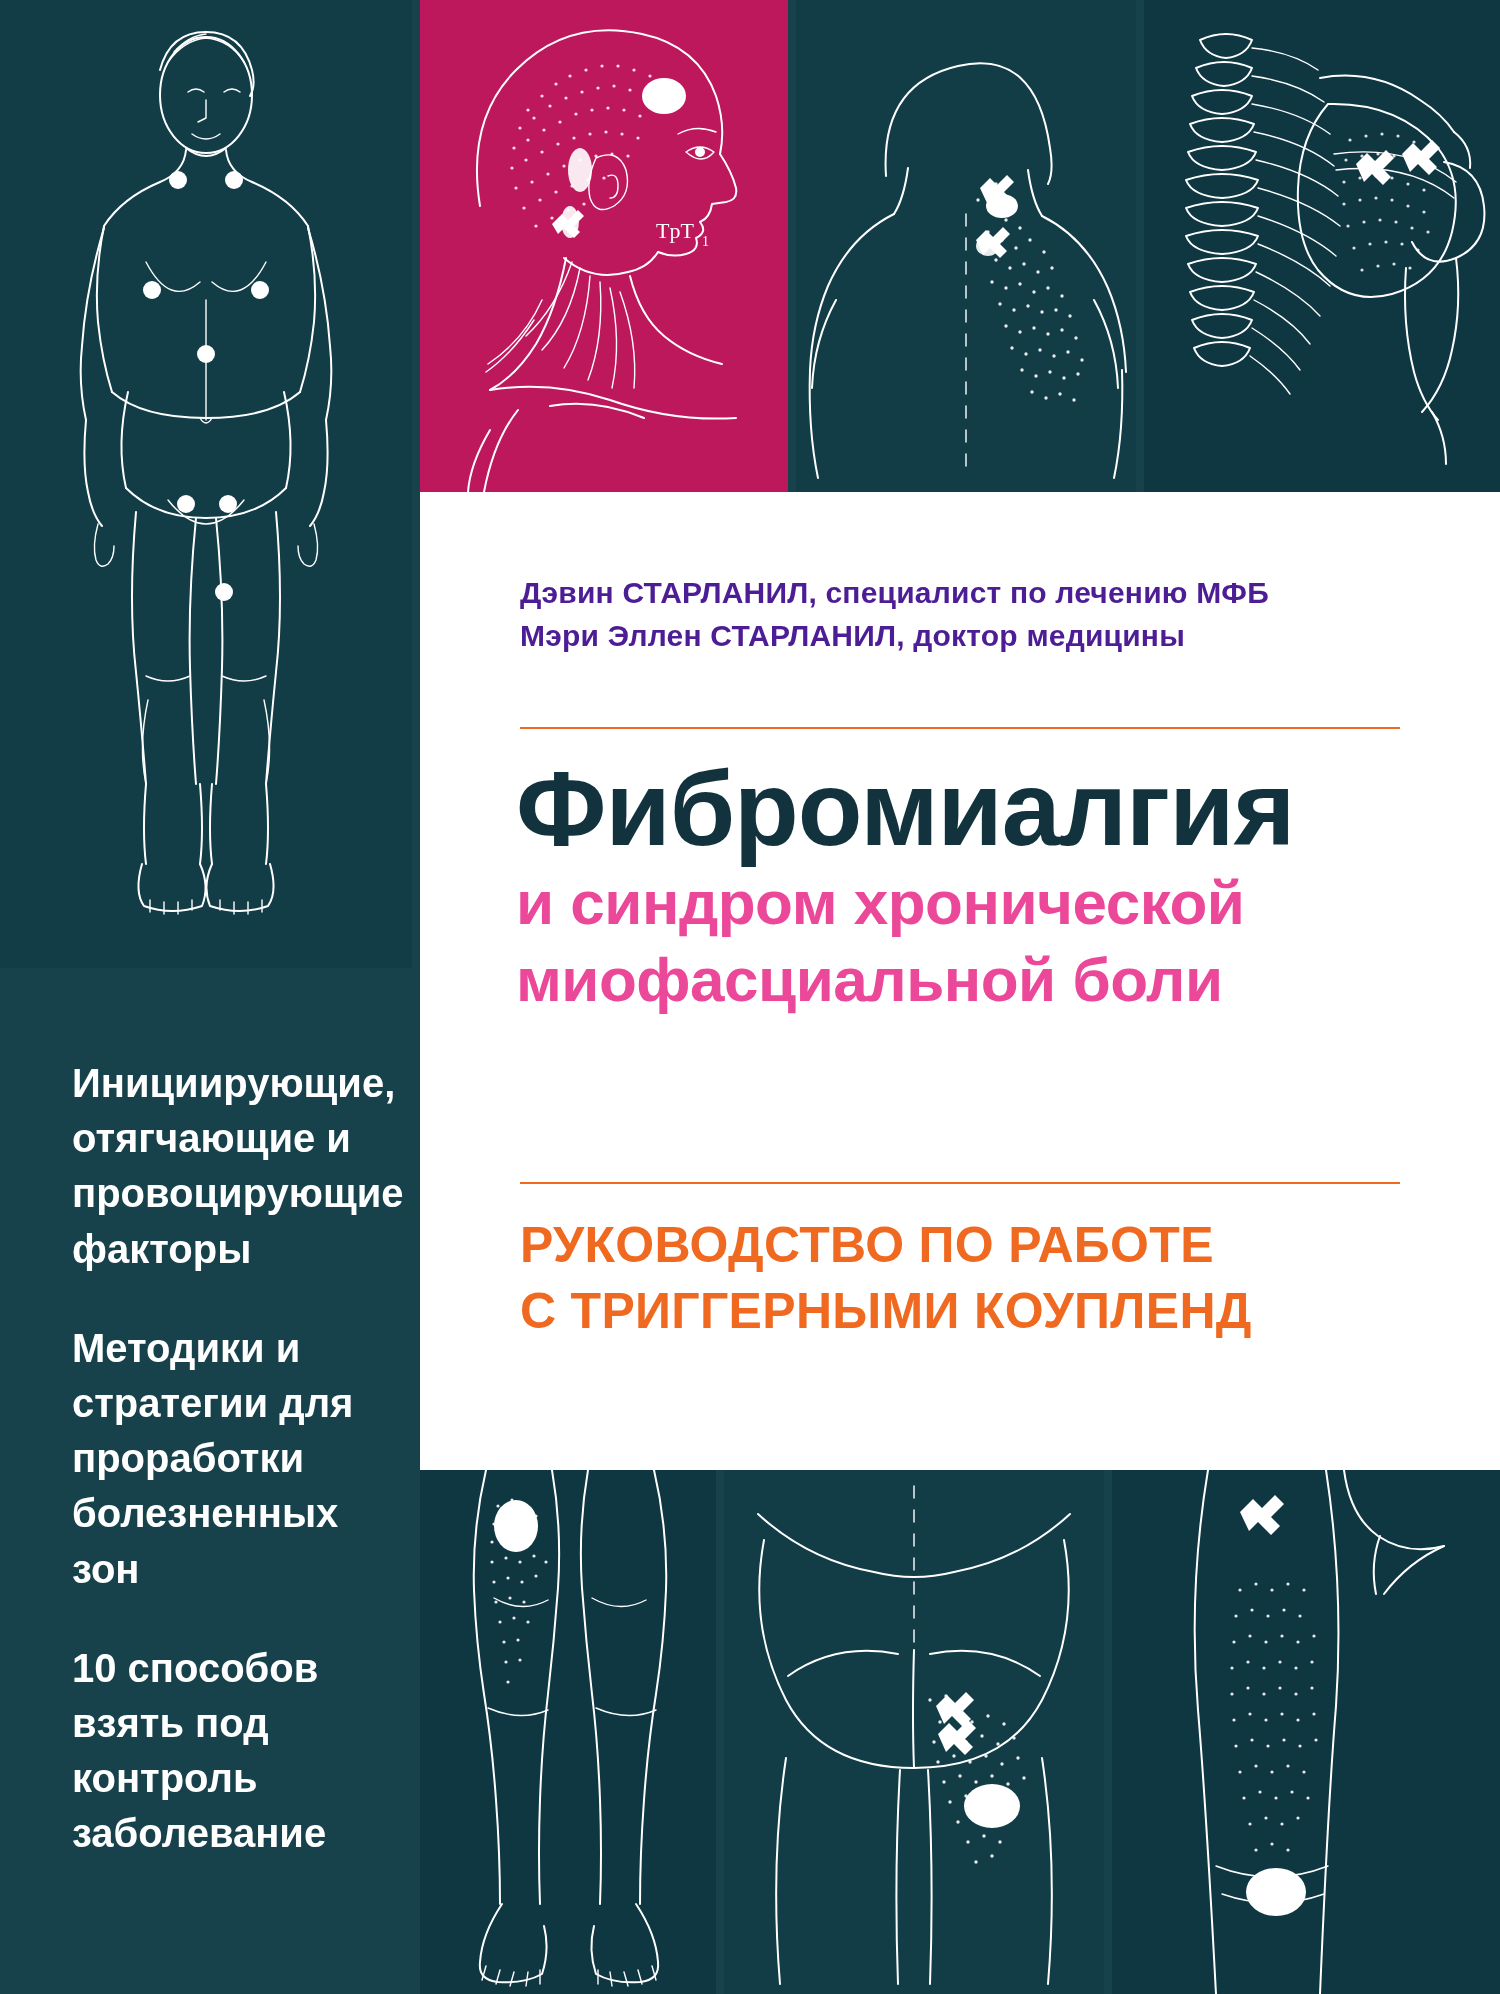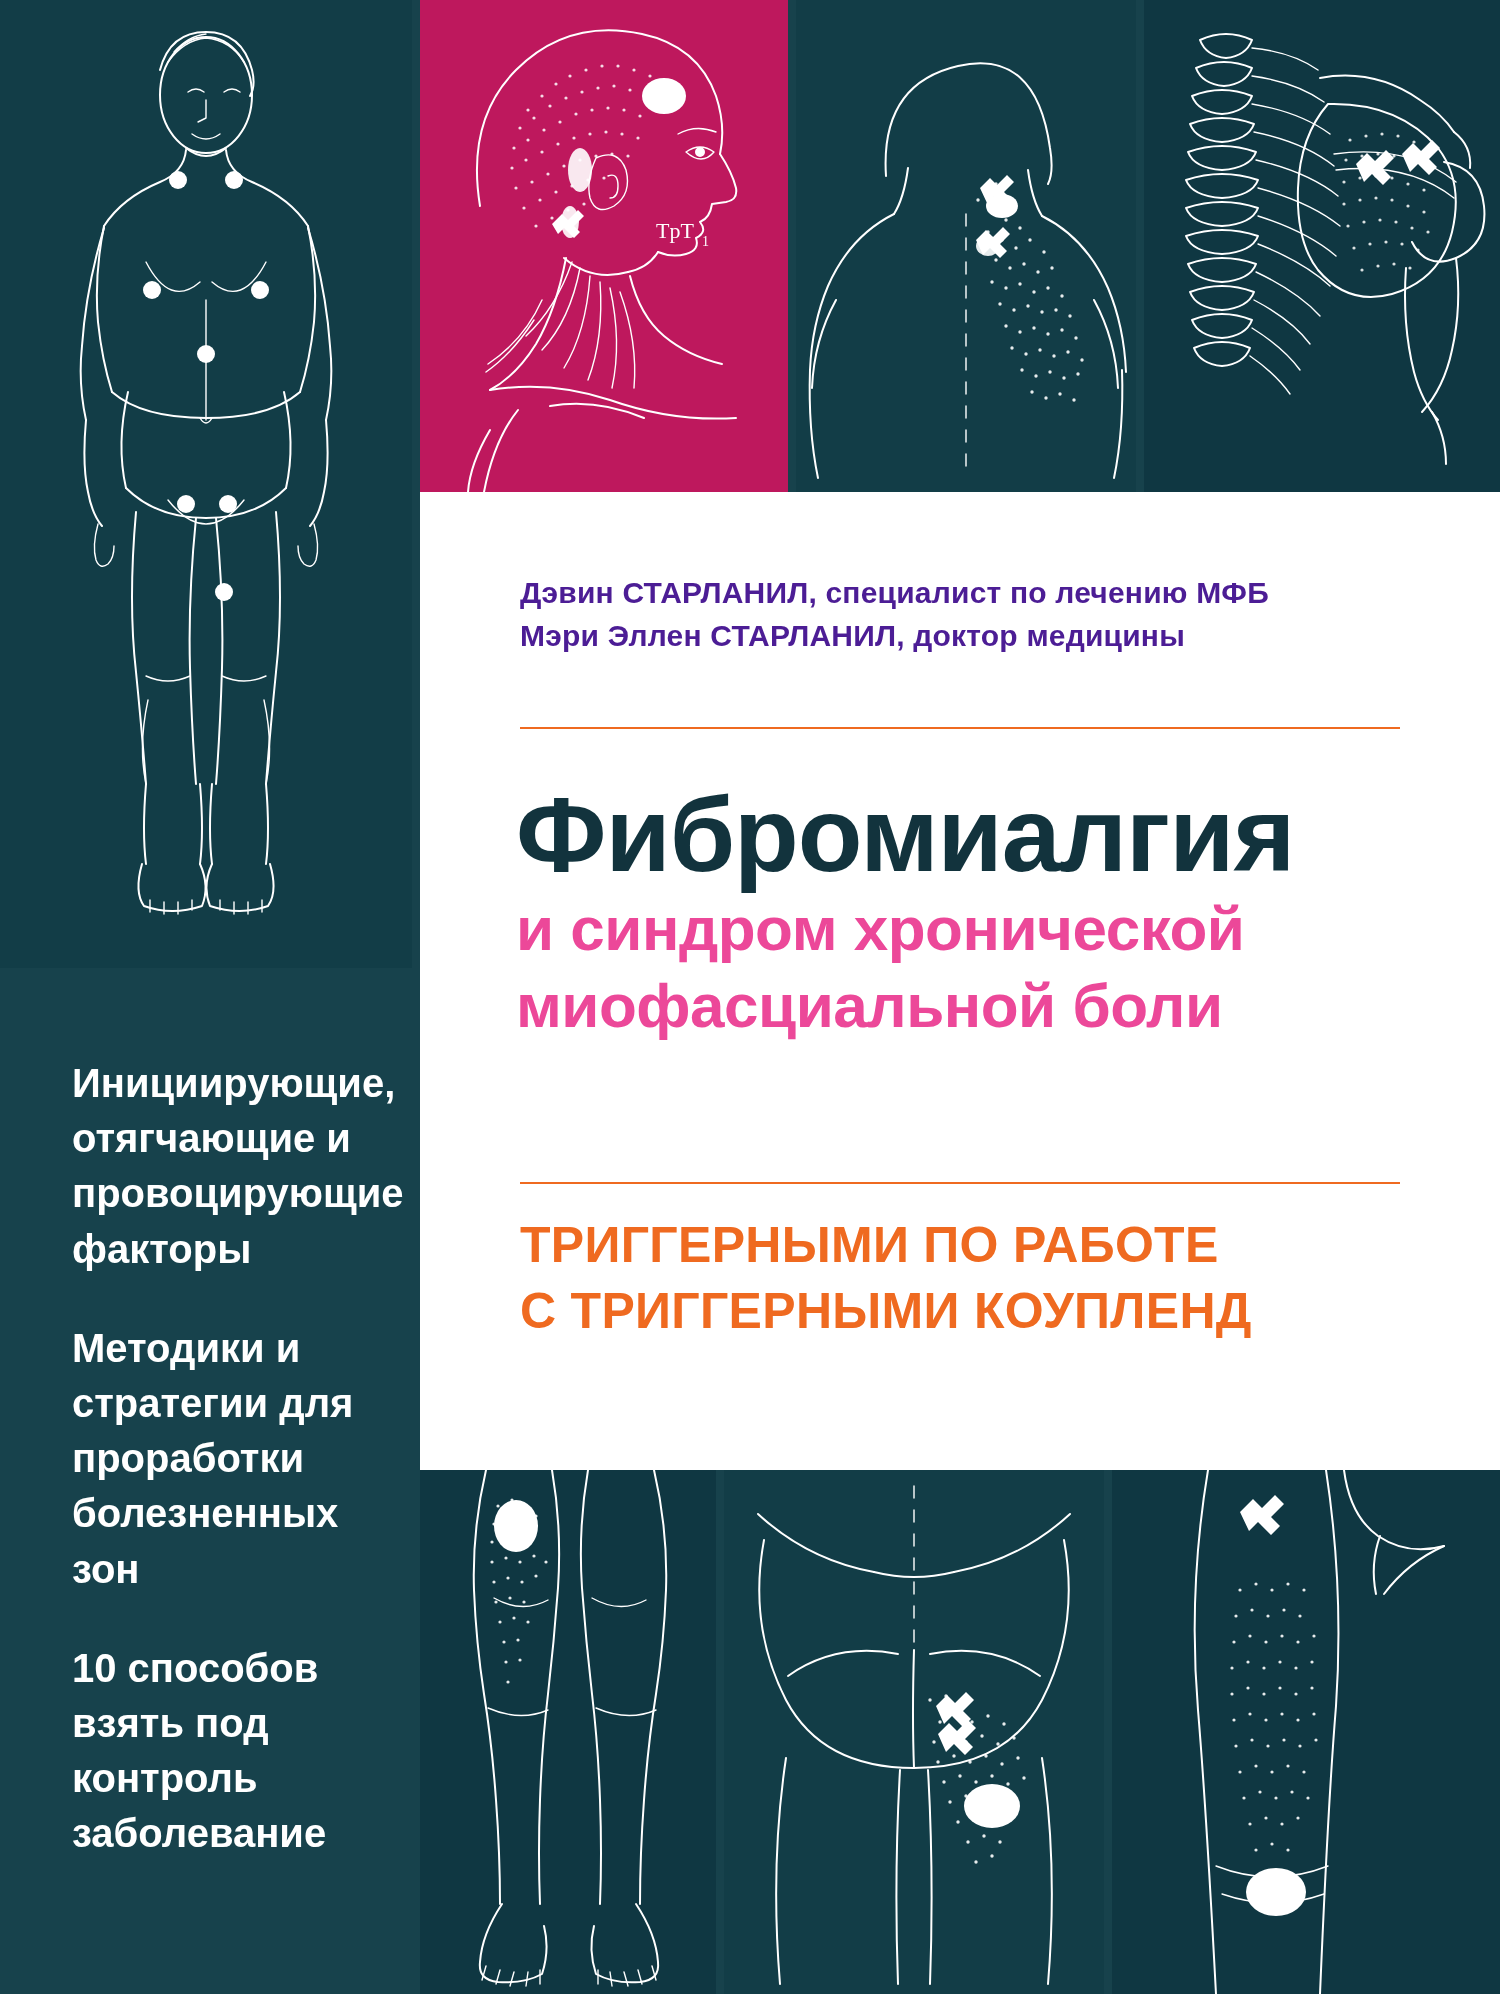--- a/index.html
+++ b/index.html
@@ -79,21 +79,20 @@
     left: 96px;
     top: 262px;
     width: 920px;
   }
   #title-main {
     color: #12333d;
     font-size: 106px;
     font-weight: bold;
     line-height: 1.02;
     letter-spacing: -1px;
-    margin-top: 26px;
   }
   .title-sub {
     color: #ec4899;
     font-size: 62px;
     font-weight: bold;
     line-height: 1.14;
     letter-spacing: -0.5px;
     margin-top: 6px;
   }
   #subtitle-block {
@@ -524,21 +523,21 @@
 
     <div id="title-block">
       <div id="title-main">Фибромиалгия</div>
       <div class="title-sub">и синдром хронической</div>
       <div class="title-sub">миофасциальной боли</div>
     </div>
 
     <div class="rule" id="rule-bottom"></div>
 
     <div id="subtitle-block">
-      <div class="subtitle-line">ТРИГГЕРНЫМИ ПО РАБОТЕ</div>
+      <div class="subtitle-line">РУКОВОДСТВО ПО РАБОТЕ</div>
       <div class="subtitle-line">С ТРИГГЕРНЫМИ КОУПЛЕНД</div>
     </div>
   </div>
 
   <div class="panel" id="panel-bullets">
     <div id="bullets">
       <div class="bullet">Инициирующие,
 отягчающие и
 провоцирующие
 факторы</div>

